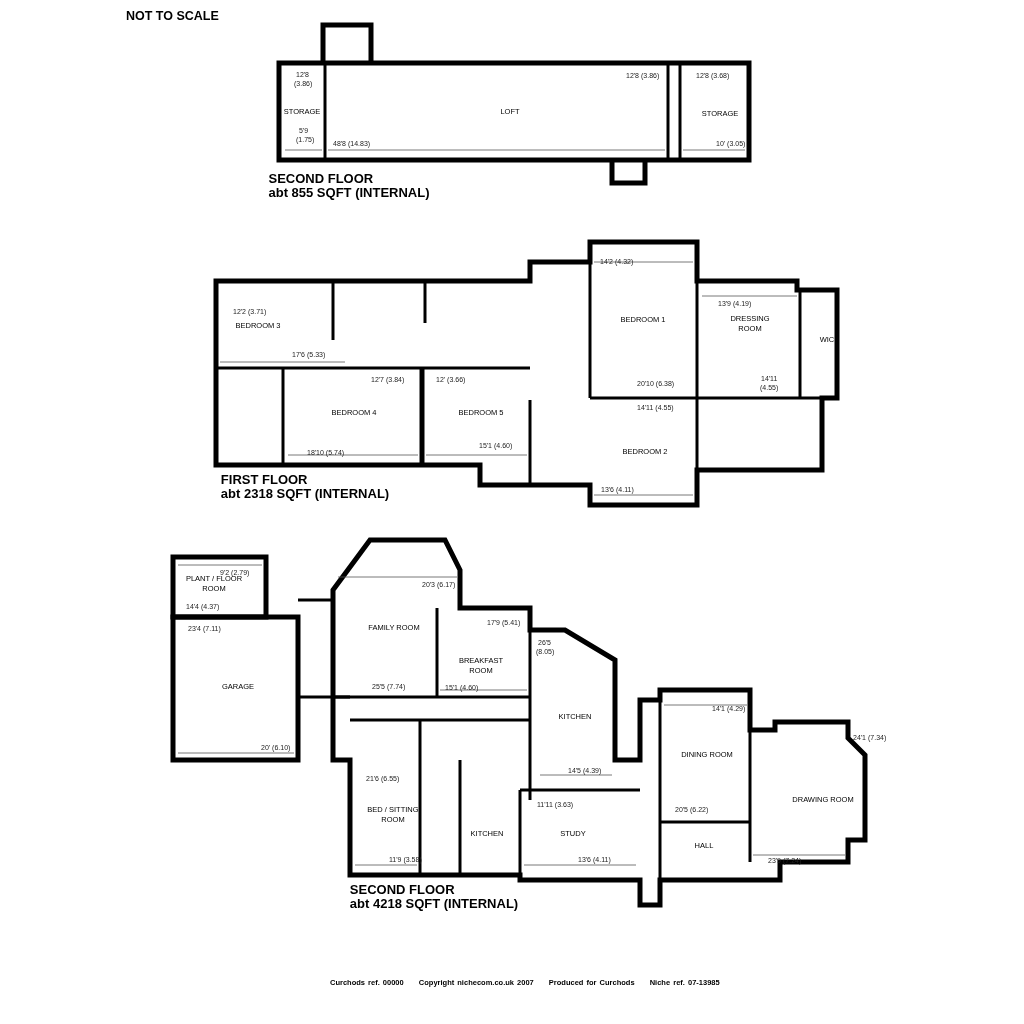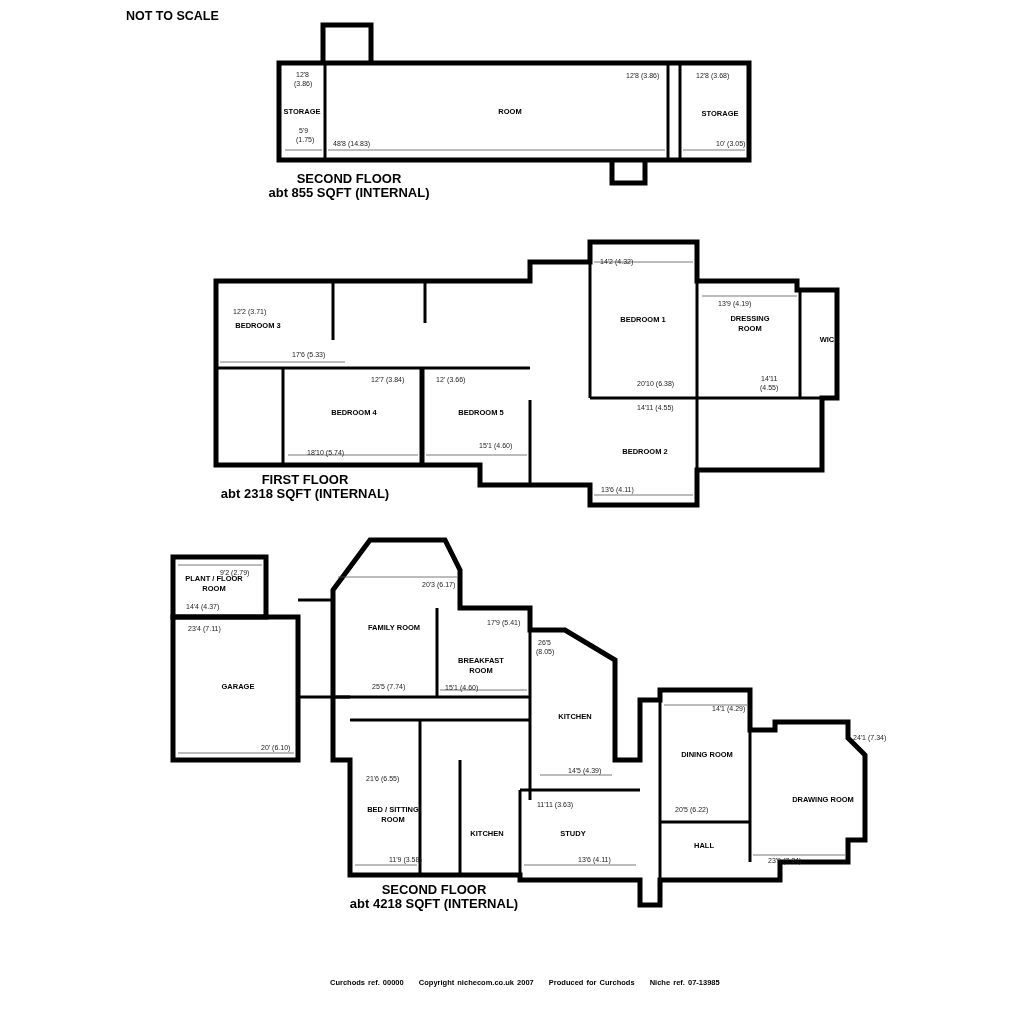--- a/index.html
+++ b/index.html
@@ -1,23 +1,23 @@
 <!DOCTYPE html>
 <html><head>
 <meta charset="utf-8">
 <style>
   html, body { margin:0; padding:0; background:#ffffff; }
   body { width:1024px; height:1024px; position:relative; overflow:hidden;
          font-family:"Liberation Sans", sans-serif; color:#000; }
   svg.plan { position:absolute; left:0; top:0; }
-  .lbl { position:absolute; font-weight:bold; font-size:7.5px; text-align:center;
+  .lbl { position:absolute; font-weight:normal; font-size:7.5px; text-align:center;
          line-height:10px; white-space:nowrap; transform:translate(-50%,-50%); }
   .dim { position:absolute; font-size:7px; color:#222; white-space:nowrap;
          line-height:9px; }
-  .floor-title { position:absolute; font-weight:bold; font-size:13px; text-align:center;
+  .floor-title { position:absolute; font-weight:bold; font-size:13px; text-align:left;
                  line-height:14px; white-space:nowrap; transform:translateX(-50%); }
   .nts { position:absolute; left:90px; top:9px; font-weight:bold; font-size:12.5px;padding-left:36px; }
   .footer { position:absolute; left:330px; top:978px; font-weight:bold; font-size:7.5px;
             white-space:nowrap; word-spacing:1px; }
   .footer span { margin-right:12px; }
 </style>
 </head>
 <body>
 
 <div class="nts">NOT TO SCALE</div>
@@ -90,21 +90,21 @@
       <line x1="753" y1="855" x2="845" y2="855"></line>
     <line x1="540" y1="775" x2="612" y2="775"></line>
   </g>
 </svg>
 
 <div class="lbl" style="left:302px;top:112px">STORAGE</div>
 <div class="dim" style="left:296px;top:70px">12'8</div>
 <div class="dim" style="left:294px;top:79px">(3.86)</div>
 <div class="dim" style="left:299px;top:126px">5'9</div>
 <div class="dim" style="left:296px;top:135px">(1.75)</div>
-<div class="lbl" style="left:510px;top:112px">ROOM</div>
+<div class="lbl" style="left:510px;top:112px">LOFT</div>
 <div class="dim" style="left:333px;top:139px">48'8 (14.83)</div>
 <div class="dim" style="left:626px;top:71px">12'8 (3.86)</div>
 <div class="lbl" style="left:720px;top:114px">STORAGE</div>
 <div class="dim" style="left:696px;top:71px">12'8 (3.68)</div>
 <div class="dim" style="left:716px;top:139px">10' (3.05)</div>
 <div class="floor-title" style="left:349px;top:172px">
   <div>SECOND FLOOR</div>
   <div>abt 855 SQFT (INTERNAL)</div>
 </div>
 

